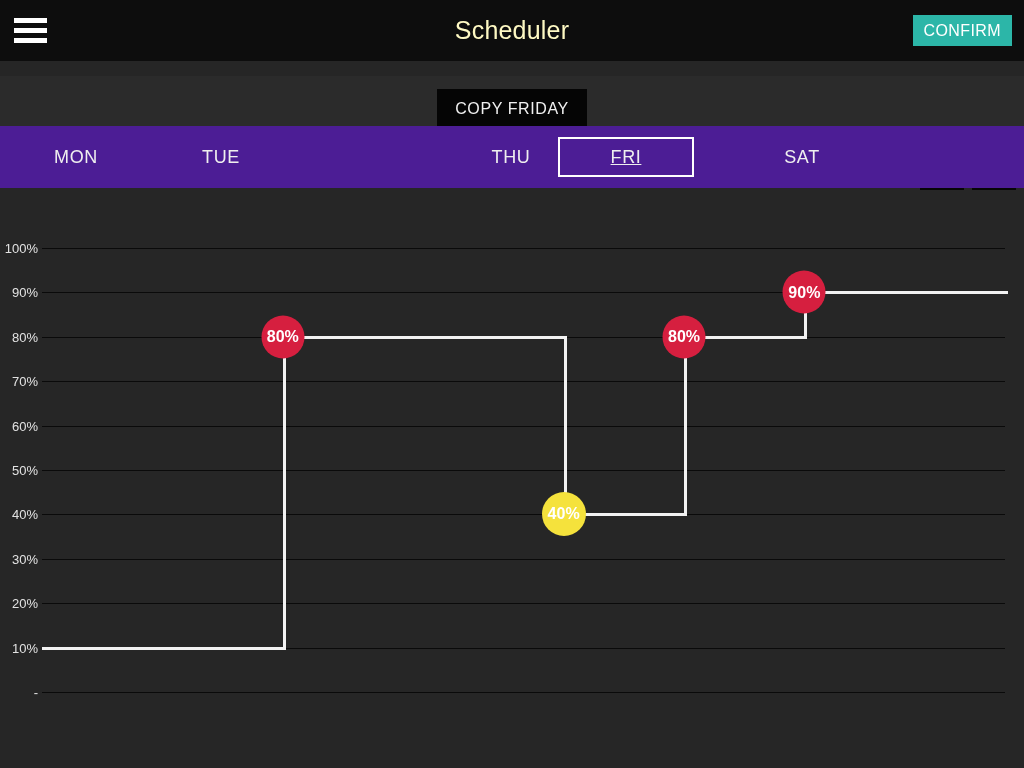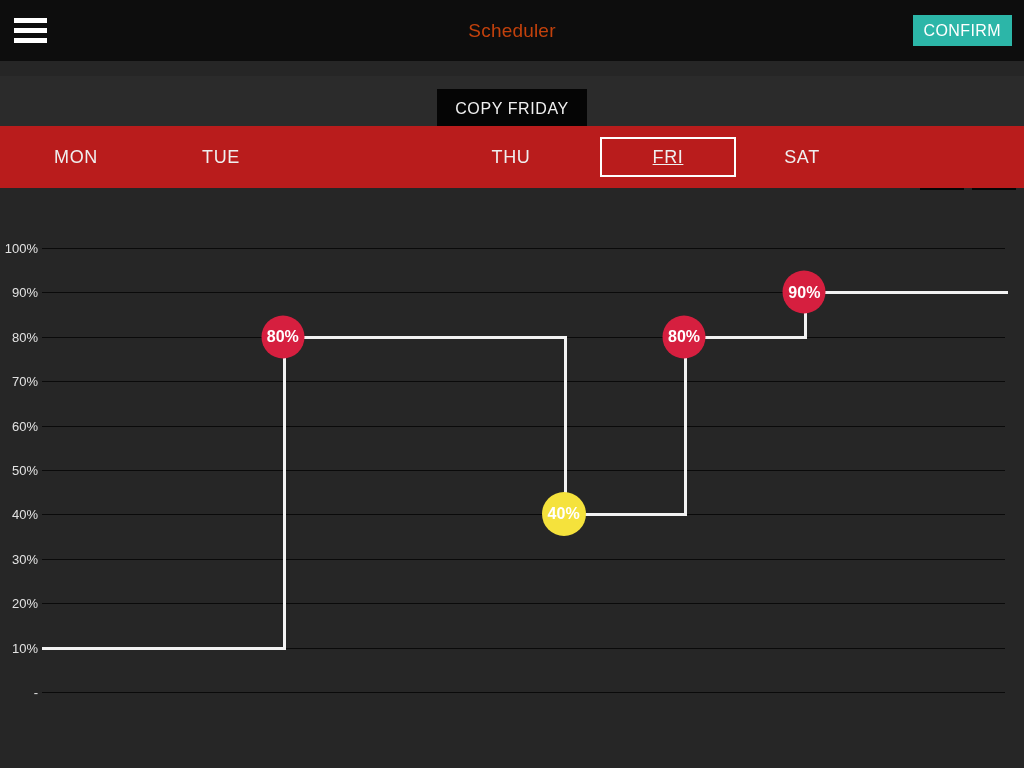--- a/index.html
+++ b/index.html
@@ -22,21 +22,21 @@
     width: 33px; height: 33px;
     display: flex; flex-direction: column; justify-content: center; gap: 5px;
     cursor: pointer;
   }
   .hamburger span {
     display: block; width: 33px; height: 5px; background: #ffffff;
   }
   .app-title {
     position: absolute; left: 0; top: 0; width: 1024px; height: 61px;
     line-height: 61px; text-align: center;
-    color: #c2410c; font-size: 19px; font-weight: 400;
+    color: #fef9c3; font-size: 25px; font-weight: 400;
     letter-spacing: .2px;
   }
   .confirm-btn {
     position: absolute; right: 12px; top: 15px;
     height: 31px; padding: 0 11px;
     background: #2cb6a8; color: #ffffff;
     font-size: 16px; font-weight: 500; letter-spacing: .4px;
     line-height: 31px; text-align: center;
     border: none; cursor: pointer;
     font-family: "Liberation Sans", sans-serif;
@@ -65,21 +65,21 @@
     border: none; cursor: pointer;
     font-family: "Liberation Sans", sans-serif;
   }
   .step-plus  { left: 920px; }
   .step-minus { left: 972px; }
 
   
   .daybar {
     position: absolute; left: 0; top: 126px;
     width: 1024px; height: 62px;
-    background: #b91c1c;
+    background: #4c1d95;
   }
   .day-tab {
     position: absolute; top: 11px;
     height: 40px; width: 136px;
     line-height: 40px; text-align: center;
     color: #efefef; font-size: 18px; letter-spacing: .6px;
     cursor: pointer;
   }
   .day-tab.selected {
     border: 2px solid #ffffff;
@@ -134,21 +134,21 @@
 <div class="toolbar">
   <button class="copy-btn">COPY FRIDAY</button>
   <button class="step-btn step-plus">+</button>
   <button class="step-btn step-minus">-</button>
 </div>
 
 <div class="daybar" id="daybar">
     <div class="day-tab" style="left: 8px;">MON</div>
     <div class="day-tab" style="left: 153px;">TUE</div>
     <div class="day-tab" style="left: 443px;">THU</div>
-    <div class="day-tab selected" style="left: 600px; text-decoration: underline;">FRI</div>
+    <div class="day-tab selected" style="left: 558px; text-decoration: underline;">FRI</div>
     <div class="day-tab" style="left: 734px;">SAT</div>
   </div>
 
 <div class="chart-area" id="chart">
   <div id="gridlines">
       <div class="gridline" style="top: 60px;"></div>
       <div class="gridline" style="top: 104.4px;"></div>
       <div class="gridline" style="top: 148.8px;"></div>
       <div class="gridline" style="top: 193.2px;"></div>
       <div class="gridline" style="top: 237.6px;"></div>

